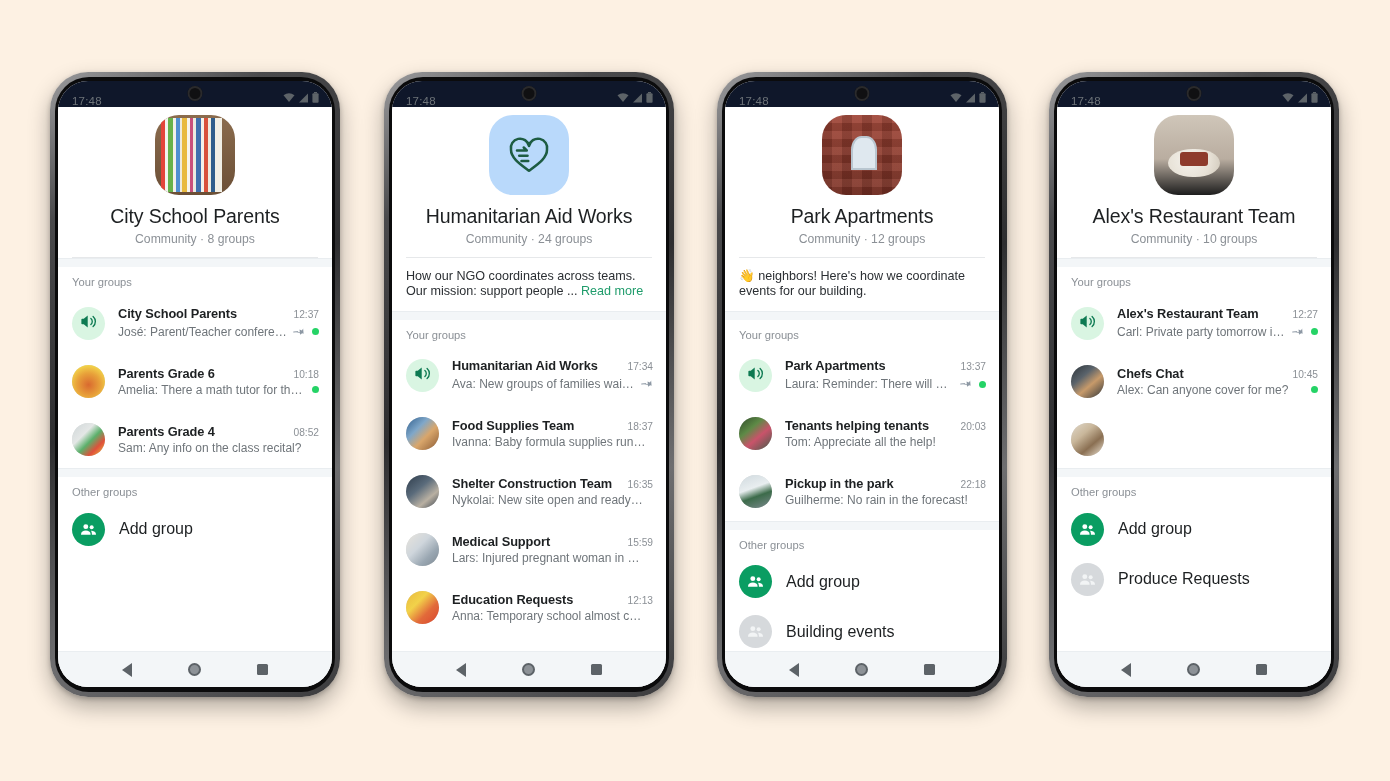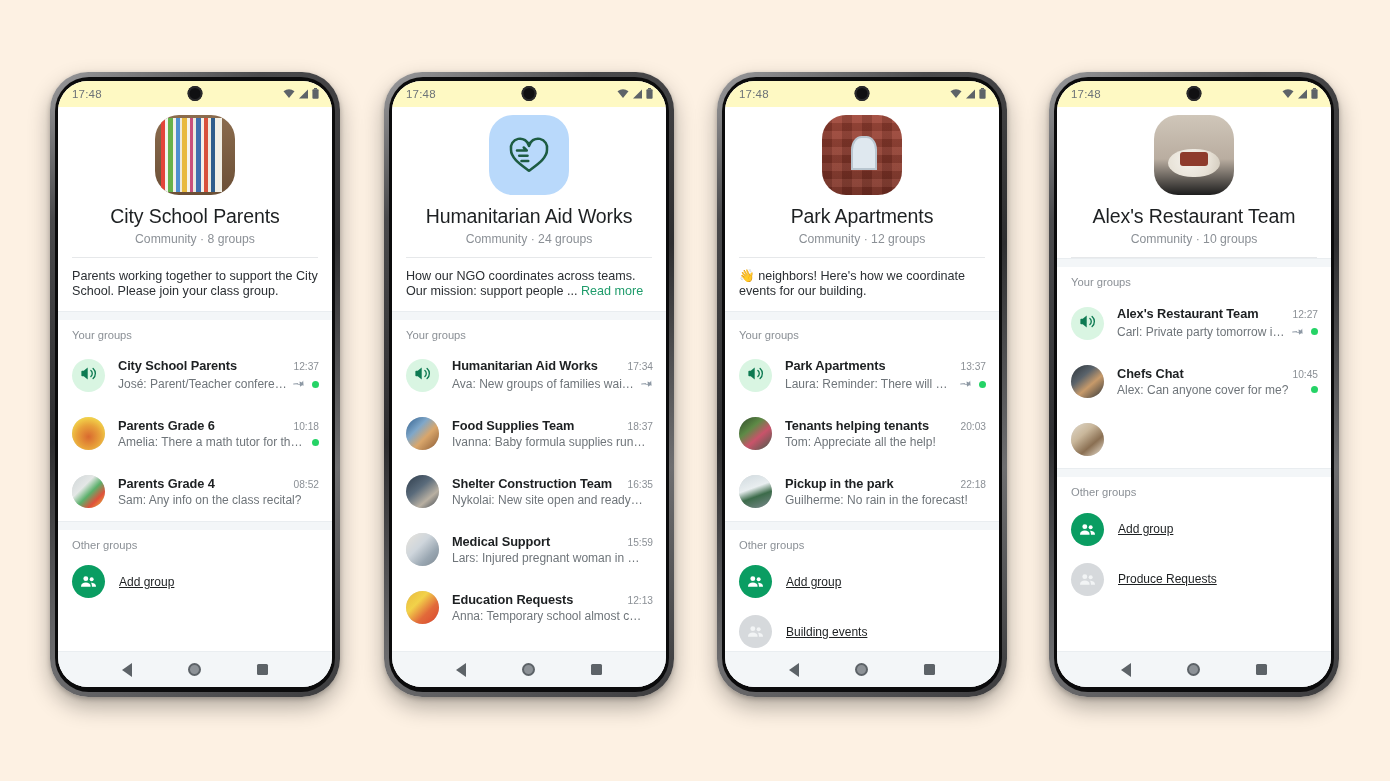--- a/index.html
+++ b/index.html
@@ -43,23 +43,23 @@
     overflow: hidden;
     display: flex;
     flex-direction: column;
   }
 
   
   .statusbar {
     position: relative;
     height: 26px;
     flex: 0 0 26px;
-    background: #fef9c3;
+    background: #0f172a;
     display: flex;
-    align-items: center;
+    align-items: flex-end;
     justify-content: space-between;
     padding: 0 13px 0 14px;
   }
   .status-time {
     font-size: 11.5px;
     color: #6d7378;
     letter-spacing: .2px;
   }
   .status-icons {
     display: flex; align-items: center; gap: 3px;
@@ -221,23 +221,22 @@
   .ocircle {
     width: 33px; height: 33px;
     border-radius: 50%;
     flex: 0 0 33px;
     display: flex; align-items: center; justify-content: center;
   }
   .ocircle.add { background: #0a9d62; }
   .ocircle.plain { background: #d6d9dc; }
   .olabel {
     margin-left: 14px;
-    font-size: 12px;
+    font-size: 16px;
     color: #1d2022;
-    text-decoration: underline;
   }
 
   
   .navbar {
     flex: 0 0 36px;
     background: #f3f6f8;
     border-top: 1px solid #eaeef1;
     display: flex;
     align-items: center;
     justify-content: space-around;
@@ -349,21 +348,20 @@
               <span></span>
             </div>
           </div>
           <div class="community-head">
             <div class="comm-avatar">
               <div class="ph img-books"></div>
             </div>
             <div class="comm-title">City School Parents</div>
             <div class="comm-sub">Community · 8 groups</div>
             <div class="hdr-divider"></div>
-            <div class="comm-desc"><span>Parents working together to support the City School. Please join your class group.</span></div>
           </div>
           <div class="strip"></div>
           <div class="list-area">
             <div class="section-label">Your groups</div>
             <div class="row">
               <div class="avatar announce">
                 <span><svg width="19" height="19" viewBox="0 0 24 24" fill="#0d7a52">
                     <path d="M3 9.5v5a1 1 0 0 0 1 1h2l5 4V4.5l-5 4H4a1 1 0 0 0-1 1z"></path>
                     <path d="M15 8.2a5 5 0 0 1 0 7.6" fill="none" stroke="#0d7a52" stroke-width="1.7" stroke-linecap="round"></path>
                     <path d="M17.8 5.6a8.6 8.6 0 0 1 0 12.8" fill="none" stroke="#0d7a52" stroke-width="1.7" stroke-linecap="round"></path>

